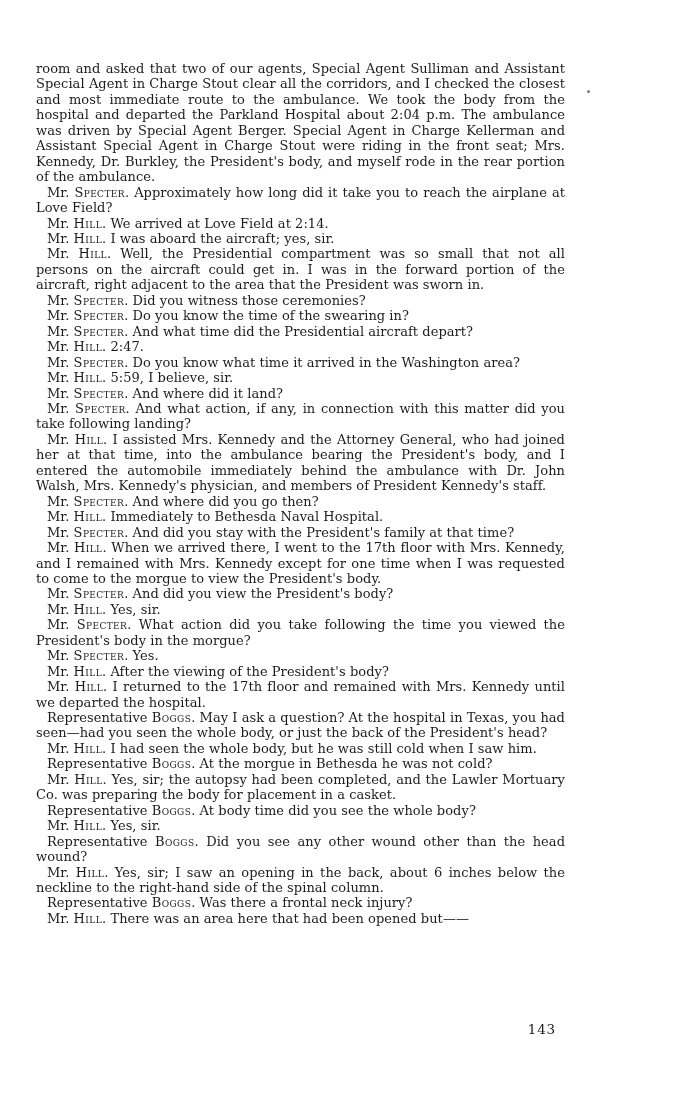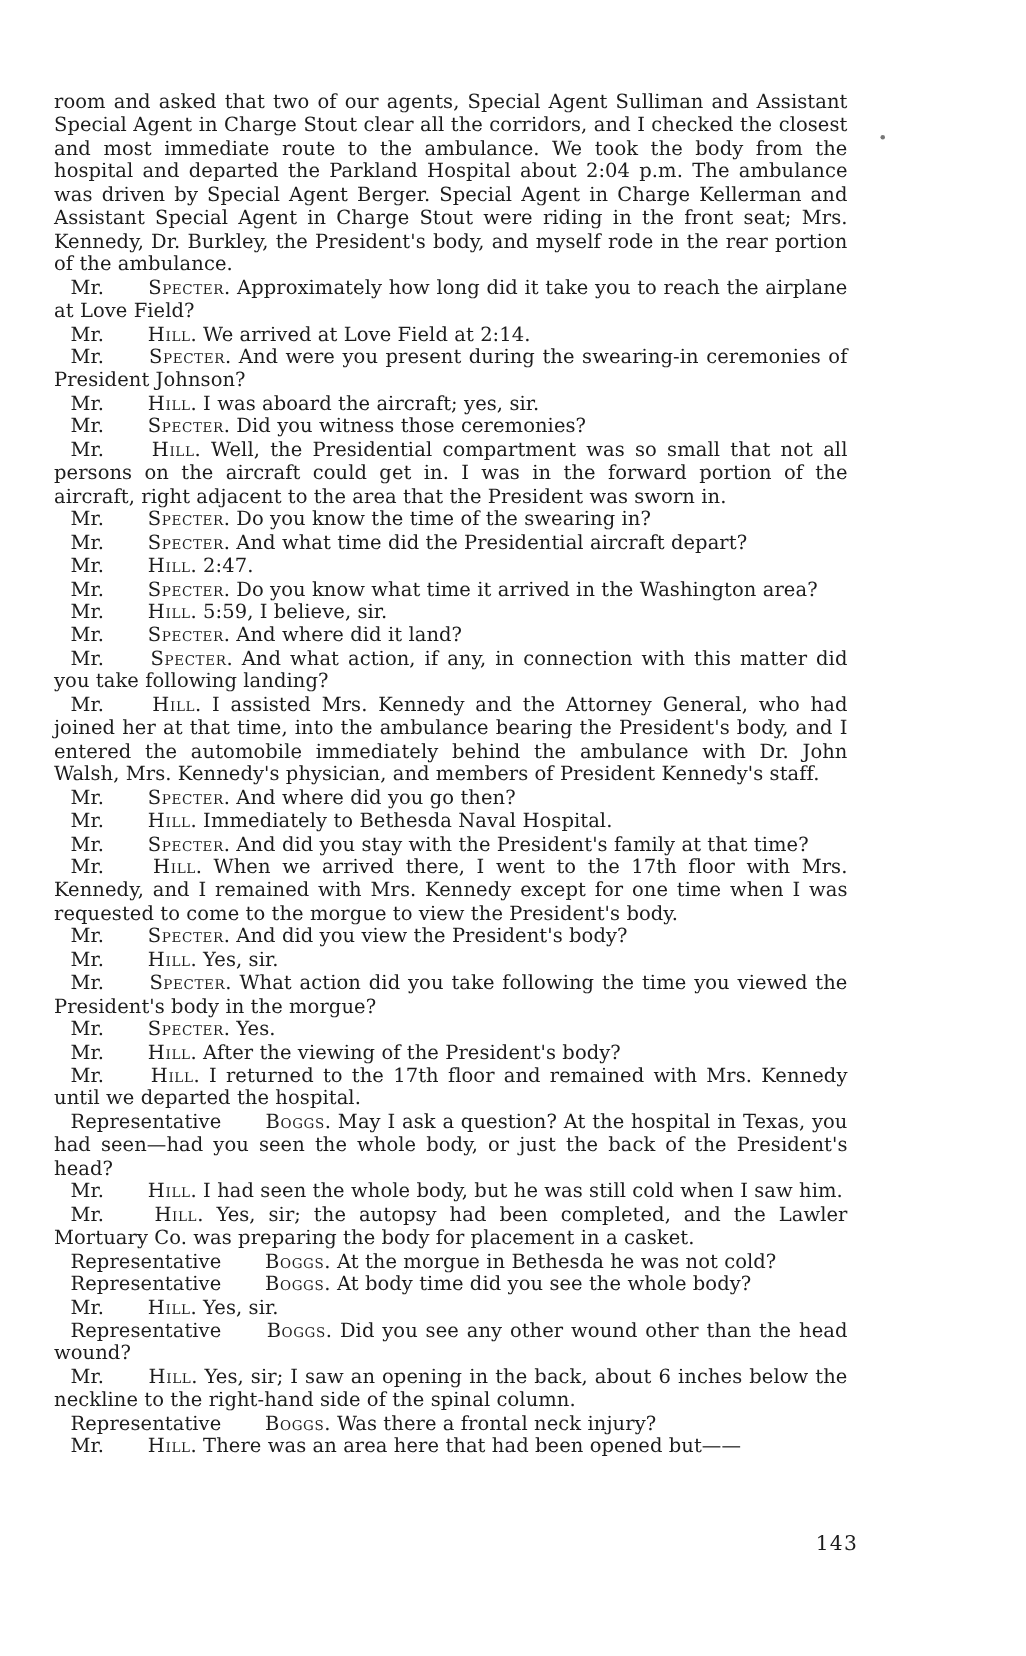--- a/index.html
+++ b/index.html
@@ -28,25 +28,24 @@
   }
   .text-block p {
     margin: 0;
   }
   p.para {
     text-indent: 11px;
   }
   .sc {
     font-variant: small-caps;
     letter-spacing: 0.4px;
-    margin-left: 25px;
   }
   .page-number {
     position: absolute;
-    left: 48px;
+    left: 32px;
     top: 1021px;
     width: 524px;
     text-align: right;
     font-size: 13.5px;
     letter-spacing: 0.8px;
     color: #1c1c1c;
   }
   .speck {
     position: absolute;
     left: 587px;
@@ -61,46 +60,45 @@
 </head>
 <body>
 
 <div class="page">
   <div class="speck"></div>
   <div class="text-block">
     <p>room and asked that two of our agents, Special Agent Sulliman and Assistant Special Agent in Charge Stout clear all the corridors, and I checked the closest and most immediate route to the ambulance. We took the body from the hospital and departed the Parkland Hospital about 2:04 p.m. The ambulance was driven by Special Agent Berger. Special Agent in Charge Kellerman and Assistant Special Agent in Charge Stout were riding in the front seat; Mrs. Kennedy, Dr. Burkley, the President's body, and myself rode in the rear portion of the ambulance.</p>
     <div id="dialogue">
         <p class="para"><span>Mr.</span> <span class="sc">Specter</span><span>. </span><span>Approximately how long did it take you to reach the airplane at Love Field?</span></p>
         <p class="para"><span>Mr.</span> <span class="sc">Hill</span><span>. </span><span>We arrived at Love Field at 2:14.</span></p>
-        <p class="para"><span>Mr.</span> <span class="sc">Specter</span><span>. </span><span>And were you present during the swearing-in ceremonies of President Johnson?</span></p>
         <p class="para"><span>Mr.</span> <span class="sc">Hill</span><span>. </span><span>I was aboard the aircraft; yes, sir.</span></p>
+        <p class="para"><span>Mr.</span> <span class="sc">Hill</span><span>. </span><span>Well, the Presidential compartment was so small that not all persons on the aircraft could get in.  I was in the forward portion of the aircraft, right adjacent to the area that the President was sworn in.</span></p>
         <p class="para"><span>Mr.</span> <span class="sc">Specter</span><span>. </span><span>Did you witness those ceremonies?</span></p>
-        <p class="para"><span>Mr.</span> <span class="sc">Hill</span><span>. </span><span>Well, the Presidential compartment was so small that not all persons on the aircraft could get in.  I was in the forward portion of the aircraft, right adjacent to the area that the President was sworn in.</span></p>
         <p class="para"><span>Mr.</span> <span class="sc">Specter</span><span>. </span><span>Do you know the time of the swearing in?</span></p>
         <p class="para"><span>Mr.</span> <span class="sc">Specter</span><span>. </span><span>And what time did the Presidential aircraft depart?</span></p>
         <p class="para"><span>Mr.</span> <span class="sc">Hill</span><span>. </span><span>2:47.</span></p>
         <p class="para"><span>Mr.</span> <span class="sc">Specter</span><span>. </span><span>Do you know what time it arrived in the Washington area?</span></p>
         <p class="para"><span>Mr.</span> <span class="sc">Hill</span><span>. </span><span>5:59, I believe, sir.</span></p>
         <p class="para"><span>Mr.</span> <span class="sc">Specter</span><span>. </span><span>And where did it land?</span></p>
         <p class="para"><span>Mr.</span> <span class="sc">Specter</span><span>. </span><span>And what action, if any, in connection with this matter did you take following landing?</span></p>
         <p class="para"><span>Mr.</span> <span class="sc">Hill</span><span>. </span><span>I assisted Mrs. Kennedy and the Attorney General, who had joined her at that time, into the ambulance bearing the President's body, and I entered the automobile immediately behind the ambulance with Dr. John Walsh, Mrs. Kennedy's physician, and members of President Kennedy's staff.</span></p>
         <p class="para"><span>Mr.</span> <span class="sc">Specter</span><span>. </span><span>And where did you go then?</span></p>
         <p class="para"><span>Mr.</span> <span class="sc">Hill</span><span>. </span><span>Immediately to Bethesda Naval Hospital.</span></p>
         <p class="para"><span>Mr.</span> <span class="sc">Specter</span><span>. </span><span>And did you stay with the President's family at that time?</span></p>
         <p class="para"><span>Mr.</span> <span class="sc">Hill</span><span>. </span><span>When we arrived there, I went to the 17th floor with Mrs. Kennedy, and I remained with Mrs. Kennedy except for one time when I was requested to come to the morgue to view the President's body.</span></p>
         <p class="para"><span>Mr.</span> <span class="sc">Specter</span><span>. </span><span>And did you view the President's body?</span></p>
         <p class="para"><span>Mr.</span> <span class="sc">Hill</span><span>. </span><span>Yes, sir.</span></p>
         <p class="para"><span>Mr.</span> <span class="sc">Specter</span><span>. </span><span>What action did you take following the time you viewed the President's body in the morgue?</span></p>
         <p class="para"><span>Mr.</span> <span class="sc">Specter</span><span>. </span><span>Yes.</span></p>
         <p class="para"><span>Mr.</span> <span class="sc">Hill</span><span>. </span><span>After the viewing of the President's body?</span></p>
         <p class="para"><span>Mr.</span> <span class="sc">Hill</span><span>. </span><span>I returned to the 17th floor and remained with Mrs. Kennedy until we departed the hospital.</span></p>
         <p class="para"><span>Representative</span> <span class="sc">Boggs</span><span>. </span><span>May I ask a question?  At the hospital in Texas, you had seen—had you seen the whole body, or just the back of the President's head?</span></p>
         <p class="para"><span>Mr.</span> <span class="sc">Hill</span><span>. </span><span>I had seen the whole body, but he was still cold when I saw him.</span></p>
+        <p class="para"><span>Representative</span> <span class="sc">Boggs</span><span>. </span><span>At the morgue in Bethesda he was not cold?</span></p>
         <p class="para"><span>Mr.</span> <span class="sc">Hill</span><span>. </span><span>Yes, sir; the autopsy had been completed, and the Lawler Mortuary Co. was preparing the body for placement in a casket.</span></p>
-        <p class="para"><span>Representative</span> <span class="sc">Boggs</span><span>. </span><span>At the morgue in Bethesda he was not cold?</span></p>
         <p class="para"><span>Representative</span> <span class="sc">Boggs</span><span>. </span><span>At body time did you see the whole body?</span></p>
         <p class="para"><span>Mr.</span> <span class="sc">Hill</span><span>. </span><span>Yes, sir.</span></p>
         <p class="para"><span>Representative</span> <span class="sc">Boggs</span><span>. </span><span>Did you see any other wound other than the head wound?</span></p>
         <p class="para"><span>Mr.</span> <span class="sc">Hill</span><span>. </span><span>Yes, sir; I saw an opening in the back, about 6 inches below the neckline to the right-hand side of the spinal column.</span></p>
         <p class="para"><span>Representative</span> <span class="sc">Boggs</span><span>. </span><span>Was there a frontal neck injury?</span></p>
         <p class="para"><span>Mr.</span> <span class="sc">Hill</span><span>. </span><span>There was an area here that had been opened but——</span></p>
       </div>
   </div>
   <div class="page-number">143</div>
 </div>

